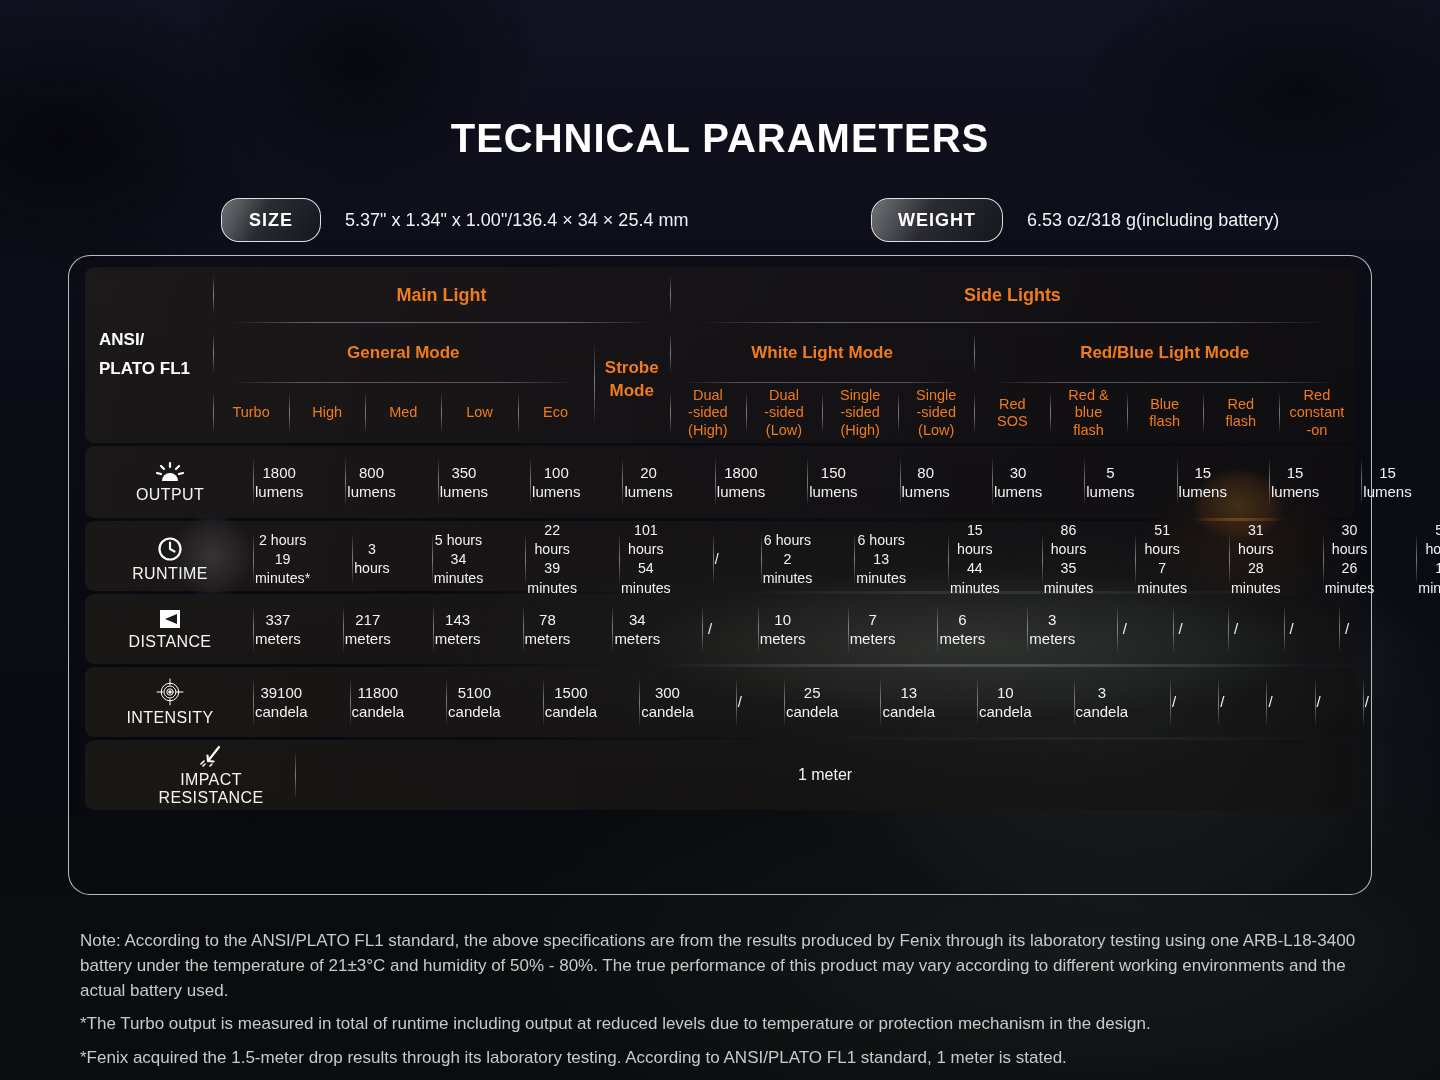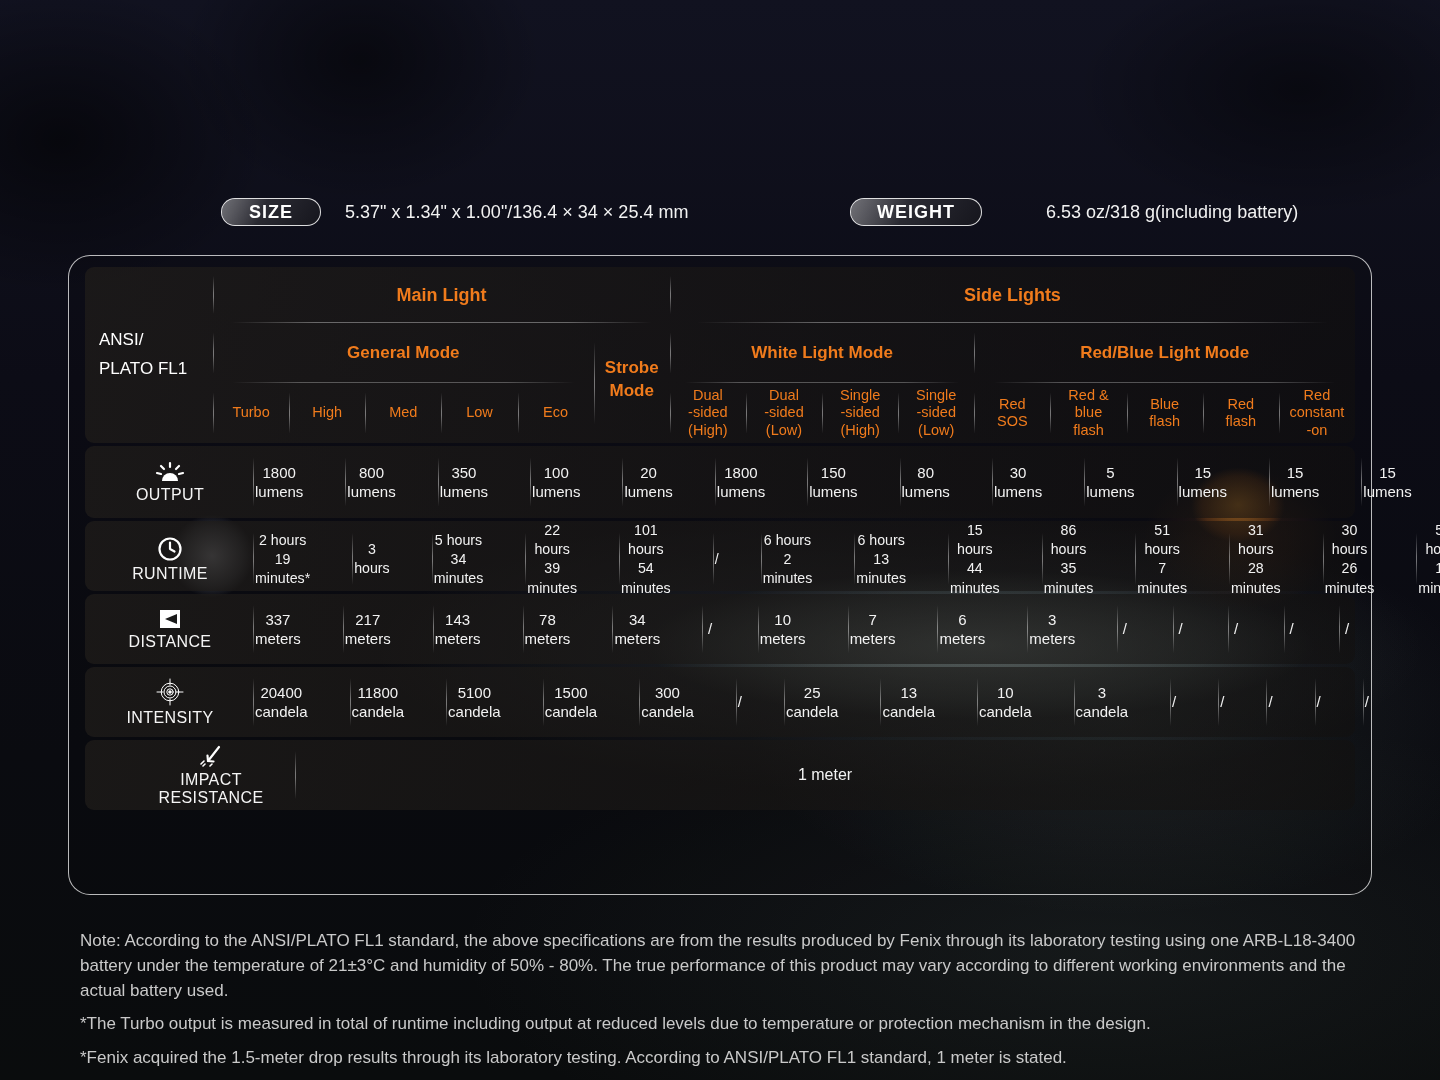--- a/index.html
+++ b/index.html
@@ -30,23 +30,23 @@
 
   
   .page-title {
     position:absolute; top:116px; left:0; width:100%;
     text-align:center; color:#ffffff; font-size:40px; font-weight:bold; letter-spacing:1px;
   }
 
   
   .pill-group { position:absolute; top:198px; display:flex; align-items:center; }
   .pill-group.size   { left:221px; }
-  .pill-group.weight { left:850px;gap:40px; }
+  .pill-group.weight { left:871px; }
   .pill {
-    position:relative; min-width:100px; height:28px; padding:0 26px;
+    position:relative; min-width:100px; height:44px; padding:0 26px;
     display:flex; align-items:center; justify-content:center;
     border:1px solid rgba(255,255,255,0.85); border-radius:18px;
     background:linear-gradient(125deg, rgba(95,95,100,0.55), rgba(28,28,32,0.55));
     color:#fff; font-size:18px; font-weight:bold; letter-spacing:1px; overflow:hidden;
   }
   .pill::after {
     content:""; position:absolute; inset:0; border-radius:18px;
     background:linear-gradient(115deg, rgba(255,255,255,0.28) 0%, transparent 42%);
   }
   .pill-value { margin-left:24px; color:#f2f2f2; font-size:18px; }
@@ -58,21 +58,21 @@
     background:rgba(8,8,10,0.12);
     padding:11px 16px; display:flex; flex-direction:column; gap:3px;
   }
   .panel {
     background:linear-gradient(100deg, rgba(32,29,26,0.72), rgba(18,16,15,0.58));
     border-radius:9px; position:relative;
   }
 
   
   .thead { height:176px; display:grid; grid-template-columns:128px repeat(15,1fr); grid-template-rows:56px 60px 60px; }
-  .corner { grid-column:1; grid-row:1/4; display:flex; flex-direction:column; justify-content:center; padding-left:14px; color:#fff; font-weight:normal; font-size:17px; line-height:1.7; }
+  .corner { grid-column:1; grid-row:1/4; display:flex; flex-direction:column; justify-content:center; padding-left:14px; color:#fff; font-weight:bold; font-size:17px; line-height:1.7; }
   .grp { display:flex; align-items:center; justify-content:center; color:#f07b1c; font-weight:bold; font-size:18px; position:relative; }
   .grp-main { grid-column:2/8; grid-row:1; }
   .grp-side { grid-column:8/17; grid-row:1; }
   .grp::after { content:""; position:absolute; left:4%; right:4%; bottom:0; height:1px;
     background:linear-gradient(90deg, transparent, rgba(255,255,255,0.35) 20%, rgba(255,255,255,0.35) 80%, transparent); }
   .sub { display:flex; align-items:center; justify-content:center; color:#f07b1c; font-weight:bold; font-size:17px; position:relative; }
   .sub-general { grid-column:2/7;  grid-row:2; }
   .sub-strobe  { grid-column:7/8;  grid-row:2/4; white-space:pre-line; text-align:center; align-items:flex-start; padding-top:34px; line-height:1.35; }
   .sub-white   { grid-column:8/12; grid-row:2; }
   .sub-redblue { grid-column:12/17; grid-row:2; }
@@ -117,20 +117,21 @@
 
   
   .notes { position:absolute; left:80px; top:920px; width:1284px; color:#c9c9c9; font-size:17px; line-height:1.48; }
   .notes p { margin-bottom:1px;margin-top:8px; }
 </style>
 </head>
 <body>
 
 <div id="canvas">
 
+  <div class="page-title">TECHNICAL PARAMETERS</div>
 
   <div class="pill-group size">
     <div class="pill">SIZE</div>
     <div class="pill-value">5.37" x 1.34" x 1.00"/136.4 × 34 × 25.4 mm</div>
   </div>
 
   <div class="pill-group weight">
     <div class="pill">WEIGHT</div>
     <div class="pill-value">6.53 oz/318 g(including battery)</div>
   </div>
@@ -330,21 +331,21 @@
             <circle cx="14" cy="14" r="6" stroke-width="1"></circle>
             <circle cx="14" cy="14" r="8.8" stroke-width="1"></circle>
             <circle cx="14" cy="14" r="1.8" fill="#fff" stroke="none"></circle>
             <path d="M14 1 V7 M14 21 V27 M1 14 H7 M21 14 H27" stroke-width="1"></path>
           </svg>
         </span>
         <span>INTENSITY</span>
       </div>
       <div class="cells">
 
-      <div class="cell vdiv">20400
+      <div class="cell vdiv">39100
 candela</div>
           <div class="cell vdiv">11800
 candela</div>
           <div class="cell vdiv">5100
 candela</div>
           <div class="cell vdiv">1500
 candela</div>
           <div class="cell vdiv">300
 candela</div>
           <div class="cell vdiv">/</div>

